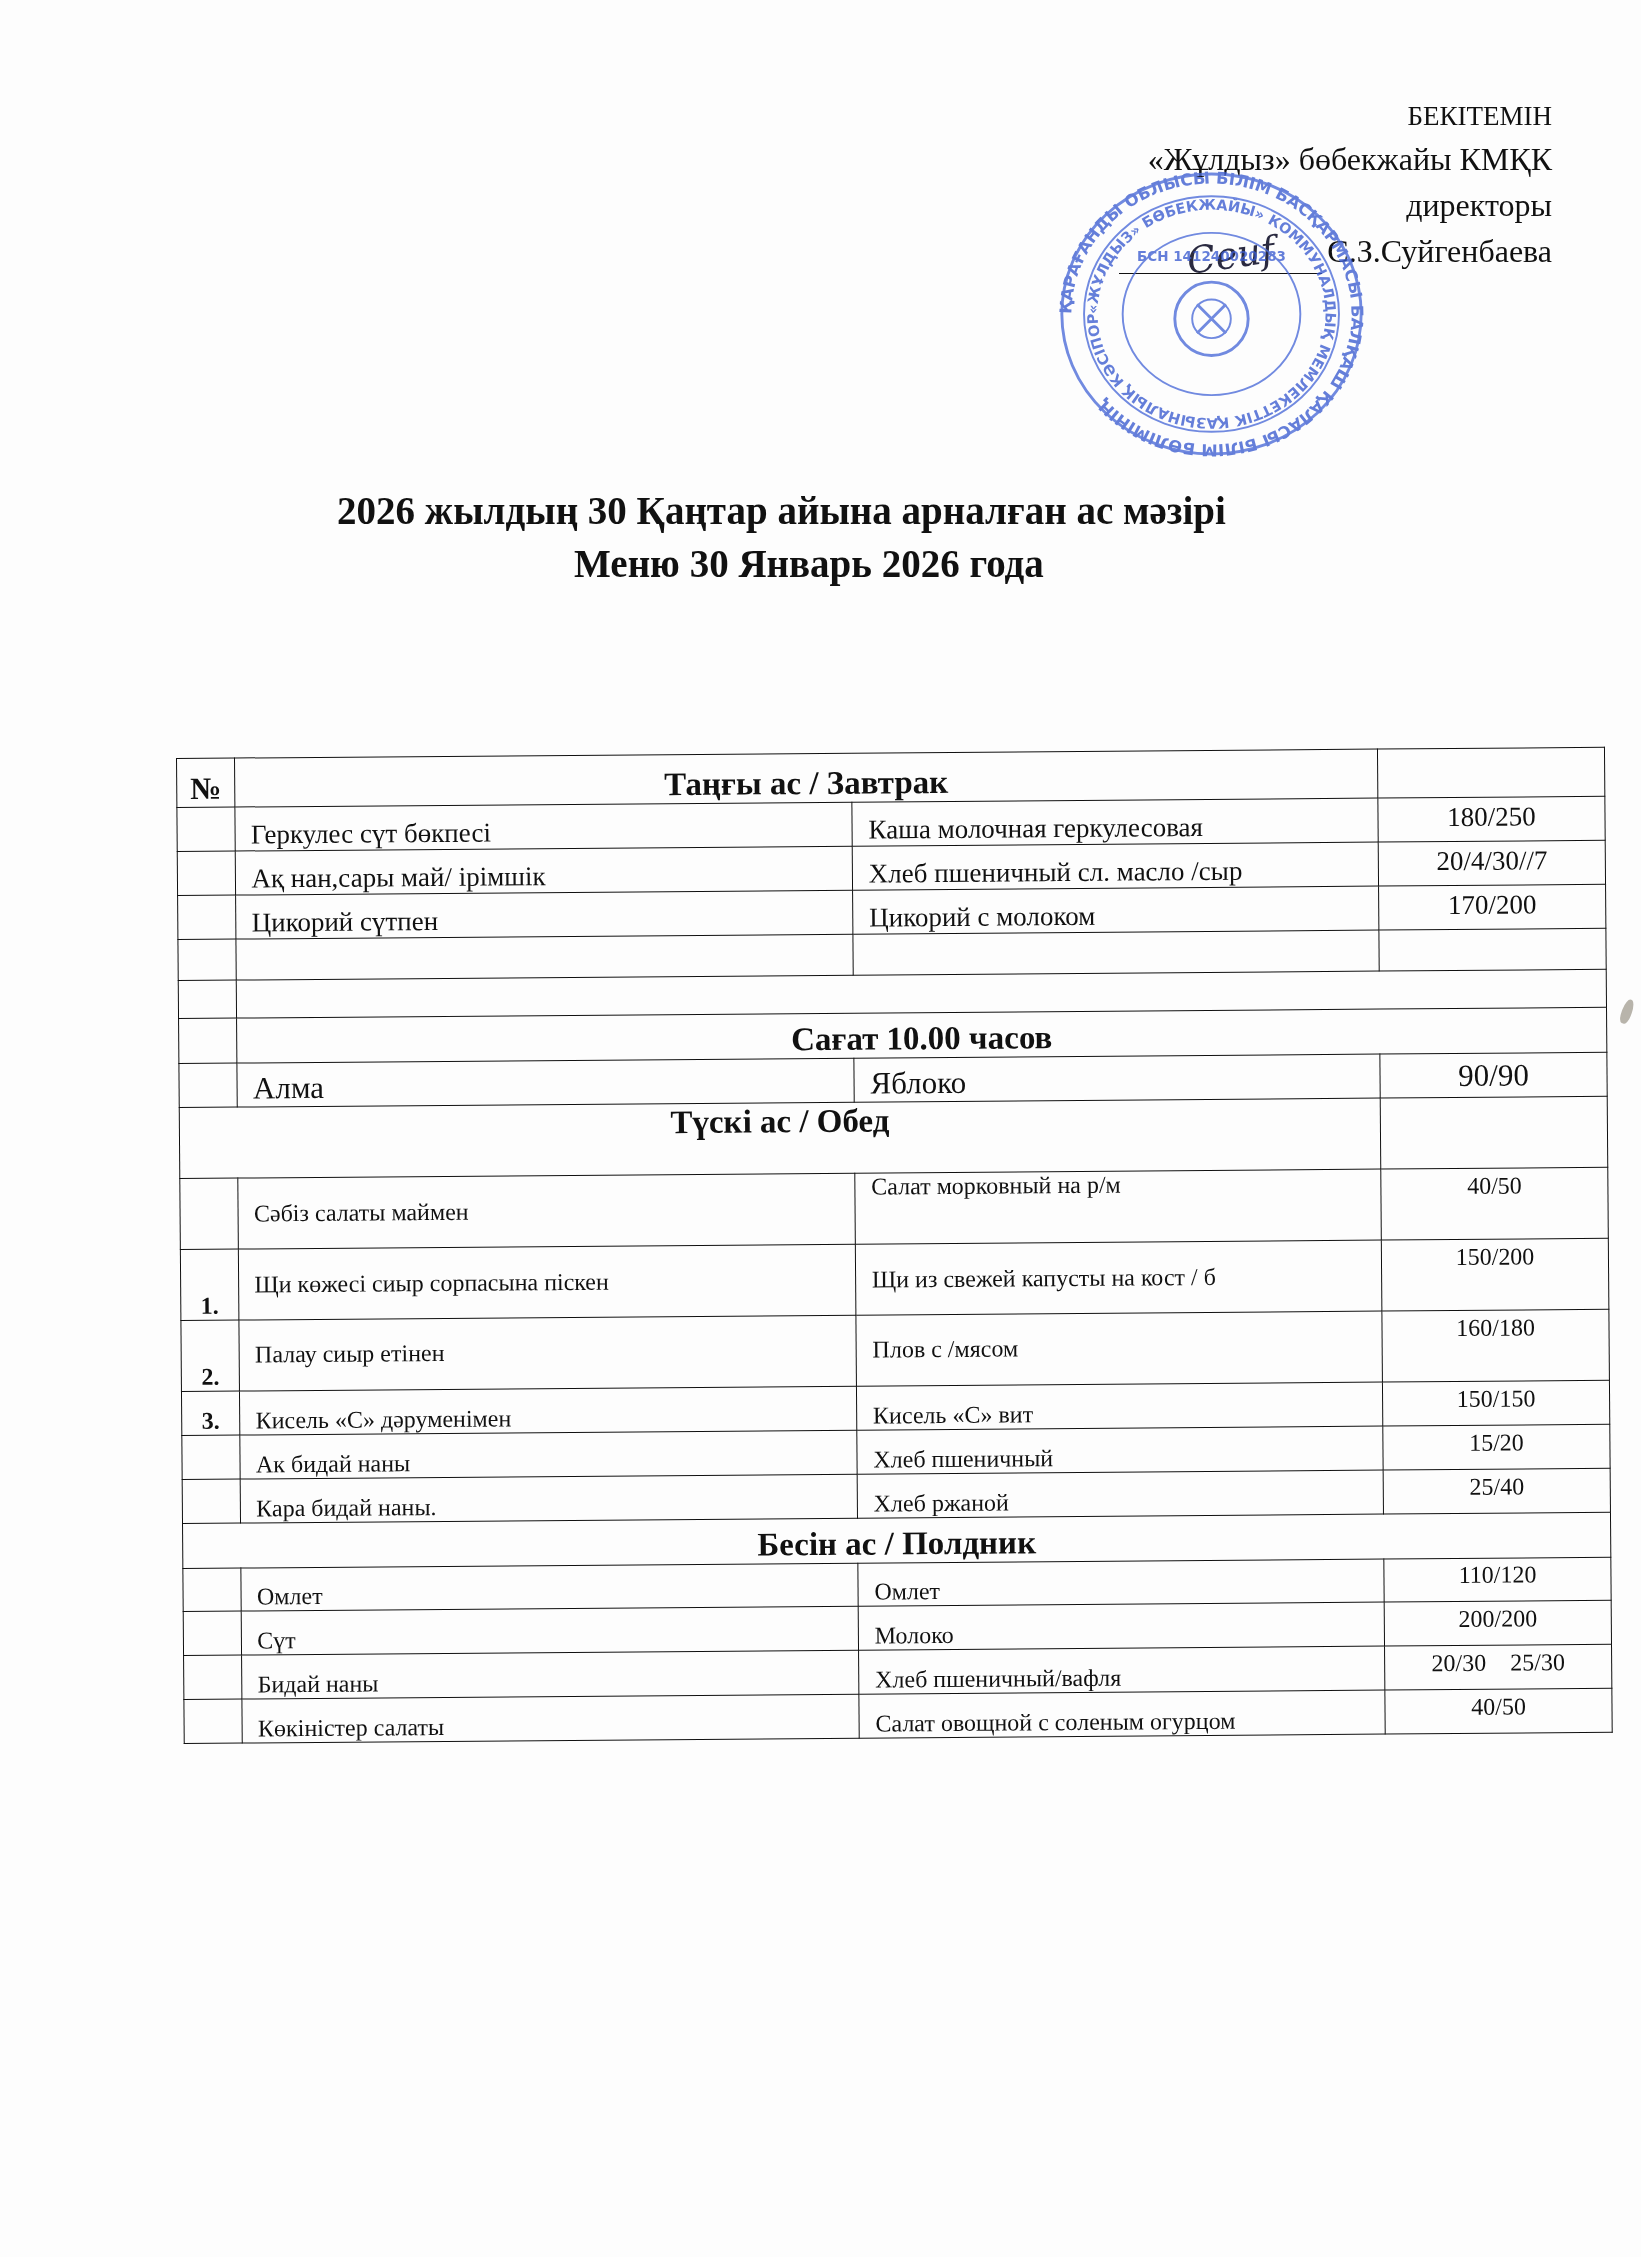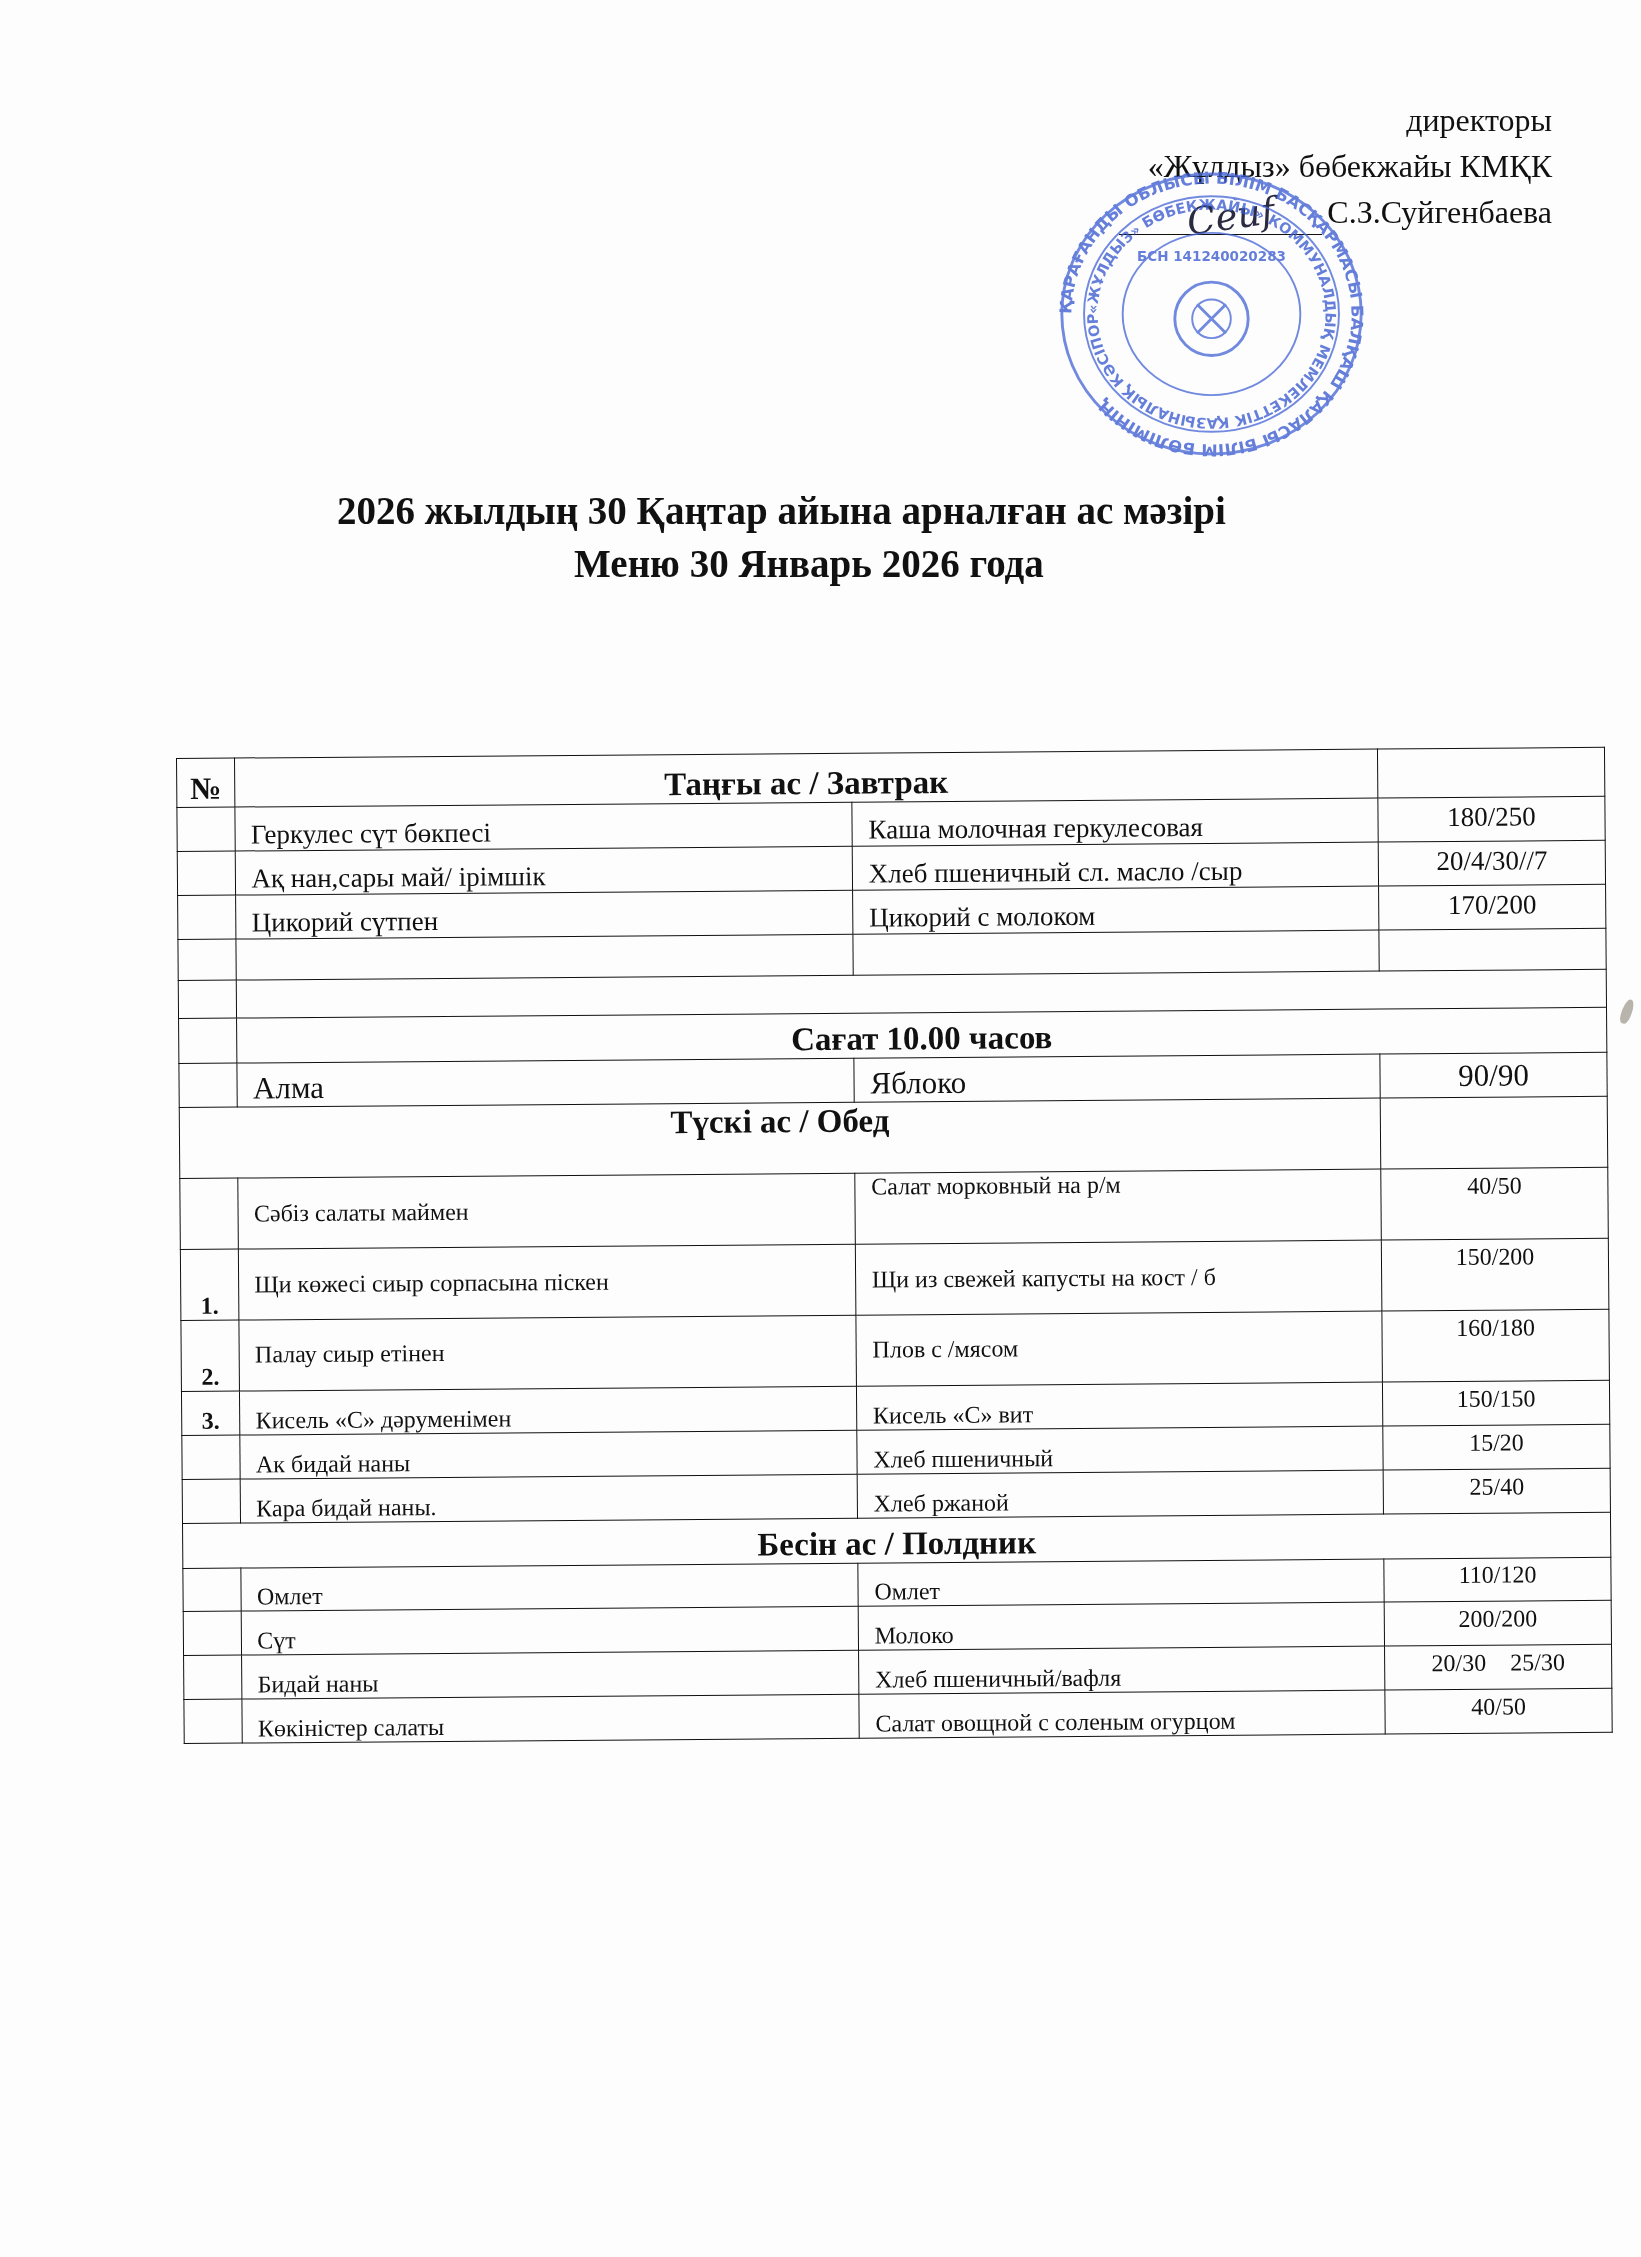--- a/index.html
+++ b/index.html
@@ -40,22 +40,23 @@
     .menu-table tr.spacer td { height: 37px; }
     .menu-table tr.big td { font-size: 31px; }
     .mark { position: absolute; left: 1622px; top: 999px; width: 9.7px; height: 25px; background: #9a9488; border-radius: 50% 50% 40% 40%; transform: rotate(20deg); opacity: .7; }
   </style>
 </head>
 <body>
 
 <div class="page">
 
   <div class="approval">
+    <div class="l1">БЕКІТЕМІН</div>
+    <div>«Жұлдыз» бөбекжайы КМҚК</div>
     <div>директоры</div>
-    <div>«Жұлдыз» бөбекжайы КМҚК</div>
     <div class="sig-row">
       <div class="sig-line">
         <span class="sig-scribble">Сеuf</span>
       </div>
       <span>С.З.Суйгенбаева</span>
     </div>
   </div>
 
   <svg class="stamp" viewBox="0 0 320 300">
     <defs>

